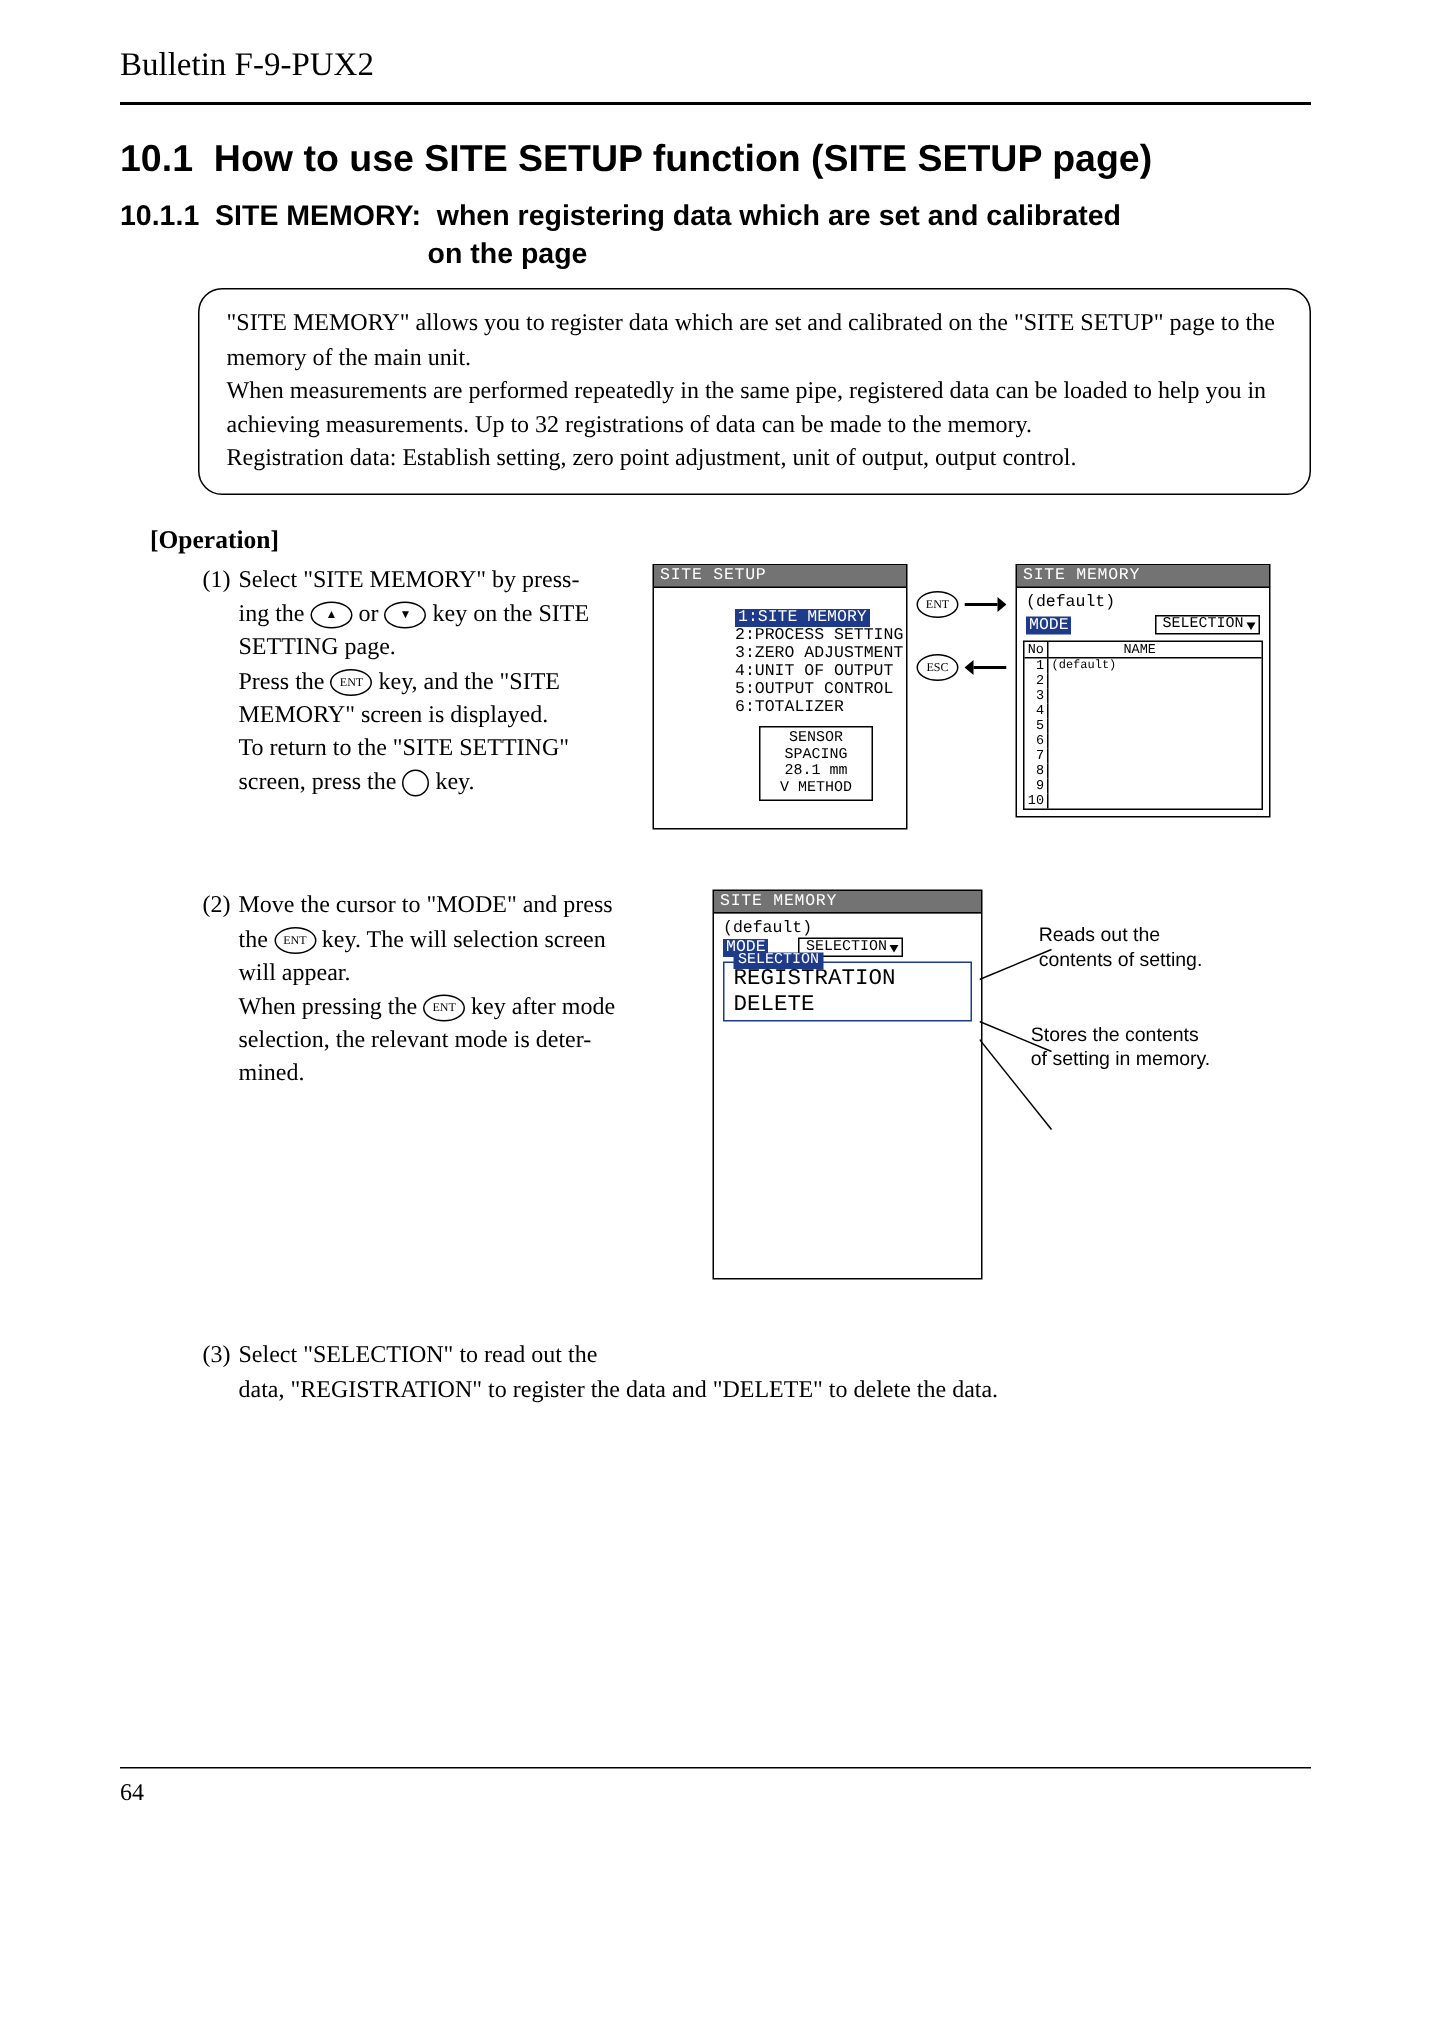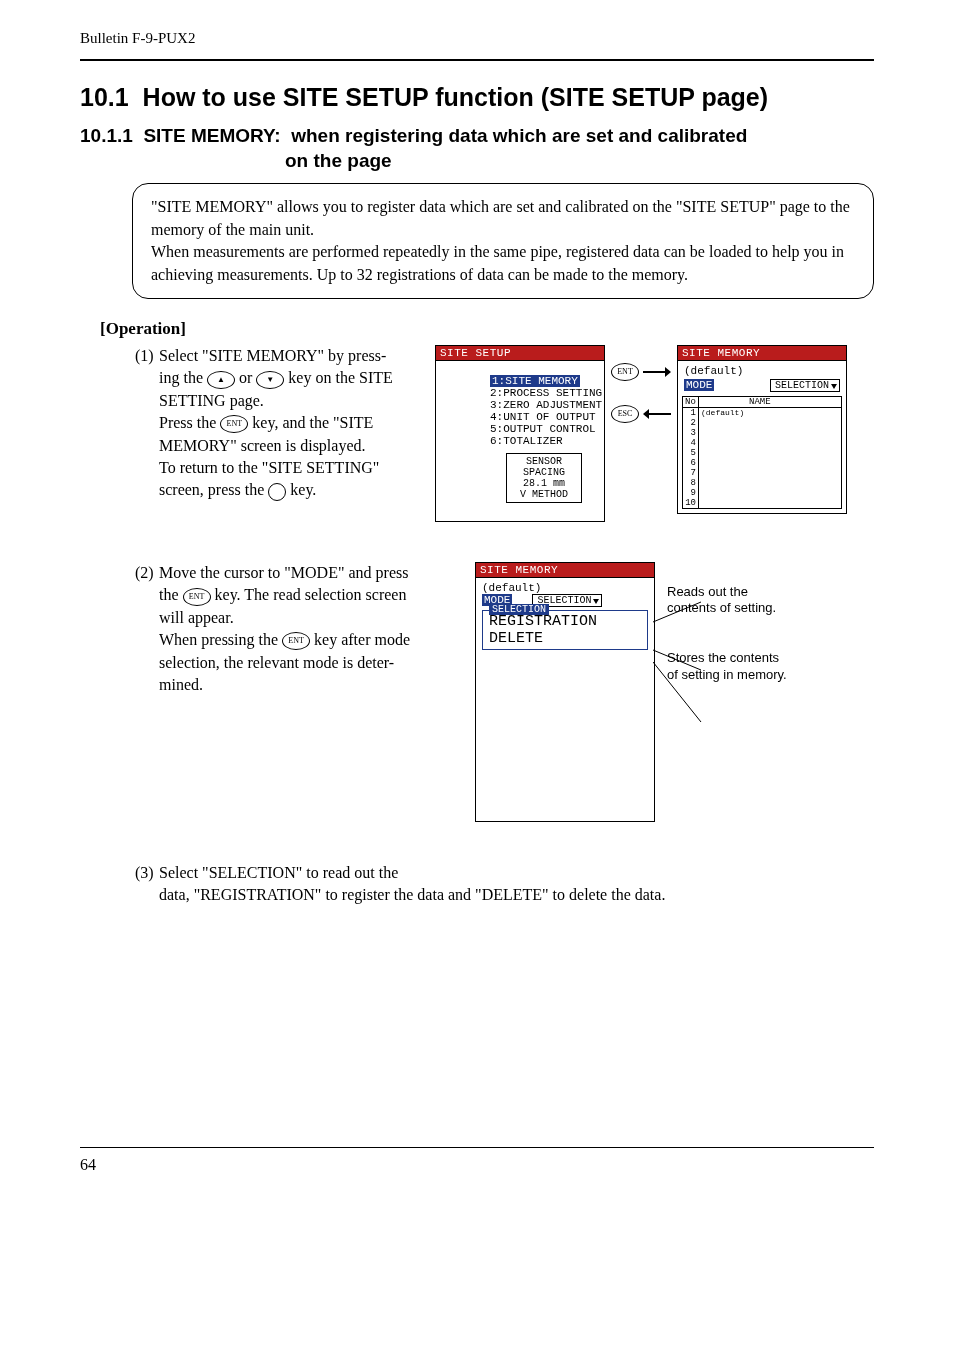--- a/index.html
+++ b/index.html
@@ -4,21 +4,21 @@
   <style>
     * { margin: 0; padding: 0; box-sizing: border-box; }
     body {
       font-family: "Times New Roman", serif;
       background: #fff;
       width: 954px;
       padding: 30px 80px 40px 80px;
       color: #000;
     }
     .header-bulletin {
-      font-size: 15px;
+      font-size: 22px;
       margin-bottom: 12px;
     }
     .top-rule { border-top: 2.5px solid #000; margin-bottom: 22px; }
     .section-title {
       font-family: Arial, Helvetica, sans-serif;
       font-weight: bold;
       font-size: 25px;
       margin-bottom: 12px;
     }
     .subsection-title {
@@ -74,21 +74,21 @@
     .lcd-group { display: flex; align-items: flex-start; margin-left: 10px; }
     .lcd {
       border: 1.5px solid #000;
       width: 170px;
       font-family: "Courier New", monospace;
       font-size: 11px;
       background: #fff;
       flex-shrink: 0;
     }
     .lcd-title {
-      background: #b91c1c;
+      background: #737373;
       color: #fff;
       padding: 1px 4px;
       font-size: 11px;
       border-bottom: 1px solid #000;
       letter-spacing: 0.5px;
     }
     .lcd-body { padding: 4px 6px; min-height: 160px; position: relative; margin-left: 48px; }
     .lcd-hl { background: #1e3a8a; color: #fff; padding: 0 2px; }
     .lcd-line { white-space: pre; }
     .lcd-box-inner {
@@ -191,20 +191,21 @@
 </div>
 
 <div class="subsection-title">
   <span>10.1.1</span>&nbsp;&nbsp;<span>SITE MEMORY:</span>&nbsp;&nbsp;<span>when registering data which are set and calibrated</span>
   <span class="indent">on the page</span>
 </div>
 
 <div class="info-box">
   <div>"SITE MEMORY" allows you to register data which are set and calibrated on the "SITE SETUP" page to the memory of the main unit.</div>
   <div>When measurements are performed repeatedly in the same pipe, registered data can be loaded to help you in achieving measurements.  Up to 32 registrations of data can be made to the memory.</div>
+  <div>Registration data: Establish setting, zero point adjustment, unit of output, output control.</div>
 </div>
 
 <div class="op-heading">[Operation]</div>
 
 <div class="step-row">
   <div class="step-text" style="width:290px;">
     <span class="num">(1)</span><span class="body" style="width:260px;">
       <span>Select "SITE MEMORY" by press-</span><br>
       <span>ing the </span><span class="circle-key">▲</span><span> or </span><span class="circle-key">▼</span><span> key on the SITE</span><br>
       <span>SETTING page.</span><br>
@@ -309,21 +310,21 @@
           </div>
       </div>
     </div>
   </div>
 </div>
 
 <div class="step-row">
   <div class="step-text" style="width:310px;">
     <span class="num">(2)</span><span class="body" style="width:280px;">
       <span>Move the cursor to "MODE" and press</span><br>
-      <span>the </span><span class="circle-key">ENT</span><span> key.  The read selection screen</span><br>
+      <span>the </span><span class="circle-key">ENT</span><span> key.  The will selection screen</span><br>
       <span>will appear.</span><br>
       <span>When pressing the </span><span class="circle-key">ENT</span><span> key after mode</span><br>
       <span>selection, the relevant mode is deter-</span><br>
       <span>mined.</span>
     </span>
   </div>
 
   <div class="step2-wrapper" style="position:relative;">
     <div class="lcd step2-lcd" style="width:180px; height:260px;">
       <div class="lcd-title">SITE MEMORY</div>
@@ -340,21 +341,21 @@
         </div>
       </div>
     </div>
 
     <svg class="connector-svg" width="80" height="200" style="position:absolute; left:208px; top:30px;">
       <line x1="0" y1="30" x2="48" y2="10" stroke="#000" stroke-width="1"></line>
       <line x1="0" y1="58" x2="48" y2="78" stroke="#000" stroke-width="1"></line>
       <line x1="0" y1="70" x2="48" y2="130" stroke="#000" stroke-width="1"></line>
     </svg>
 
-    <div class="callouts" style="padding-top:22px; width:160px; ">
+    <div class="callouts" style="padding-top:22px; width:160px; align-items:center;">
       <div class="callout" style="margin-bottom:34px;">
         <span>Reads out the</span><br><span>contents of setting.</span>
       </div>
       <div class="callout" style="margin-bottom:22px;">
         <span>Stores the contents</span><br><span>of setting in memory.</span>
       </div>
     </div>
   </div>
 </div>
 

